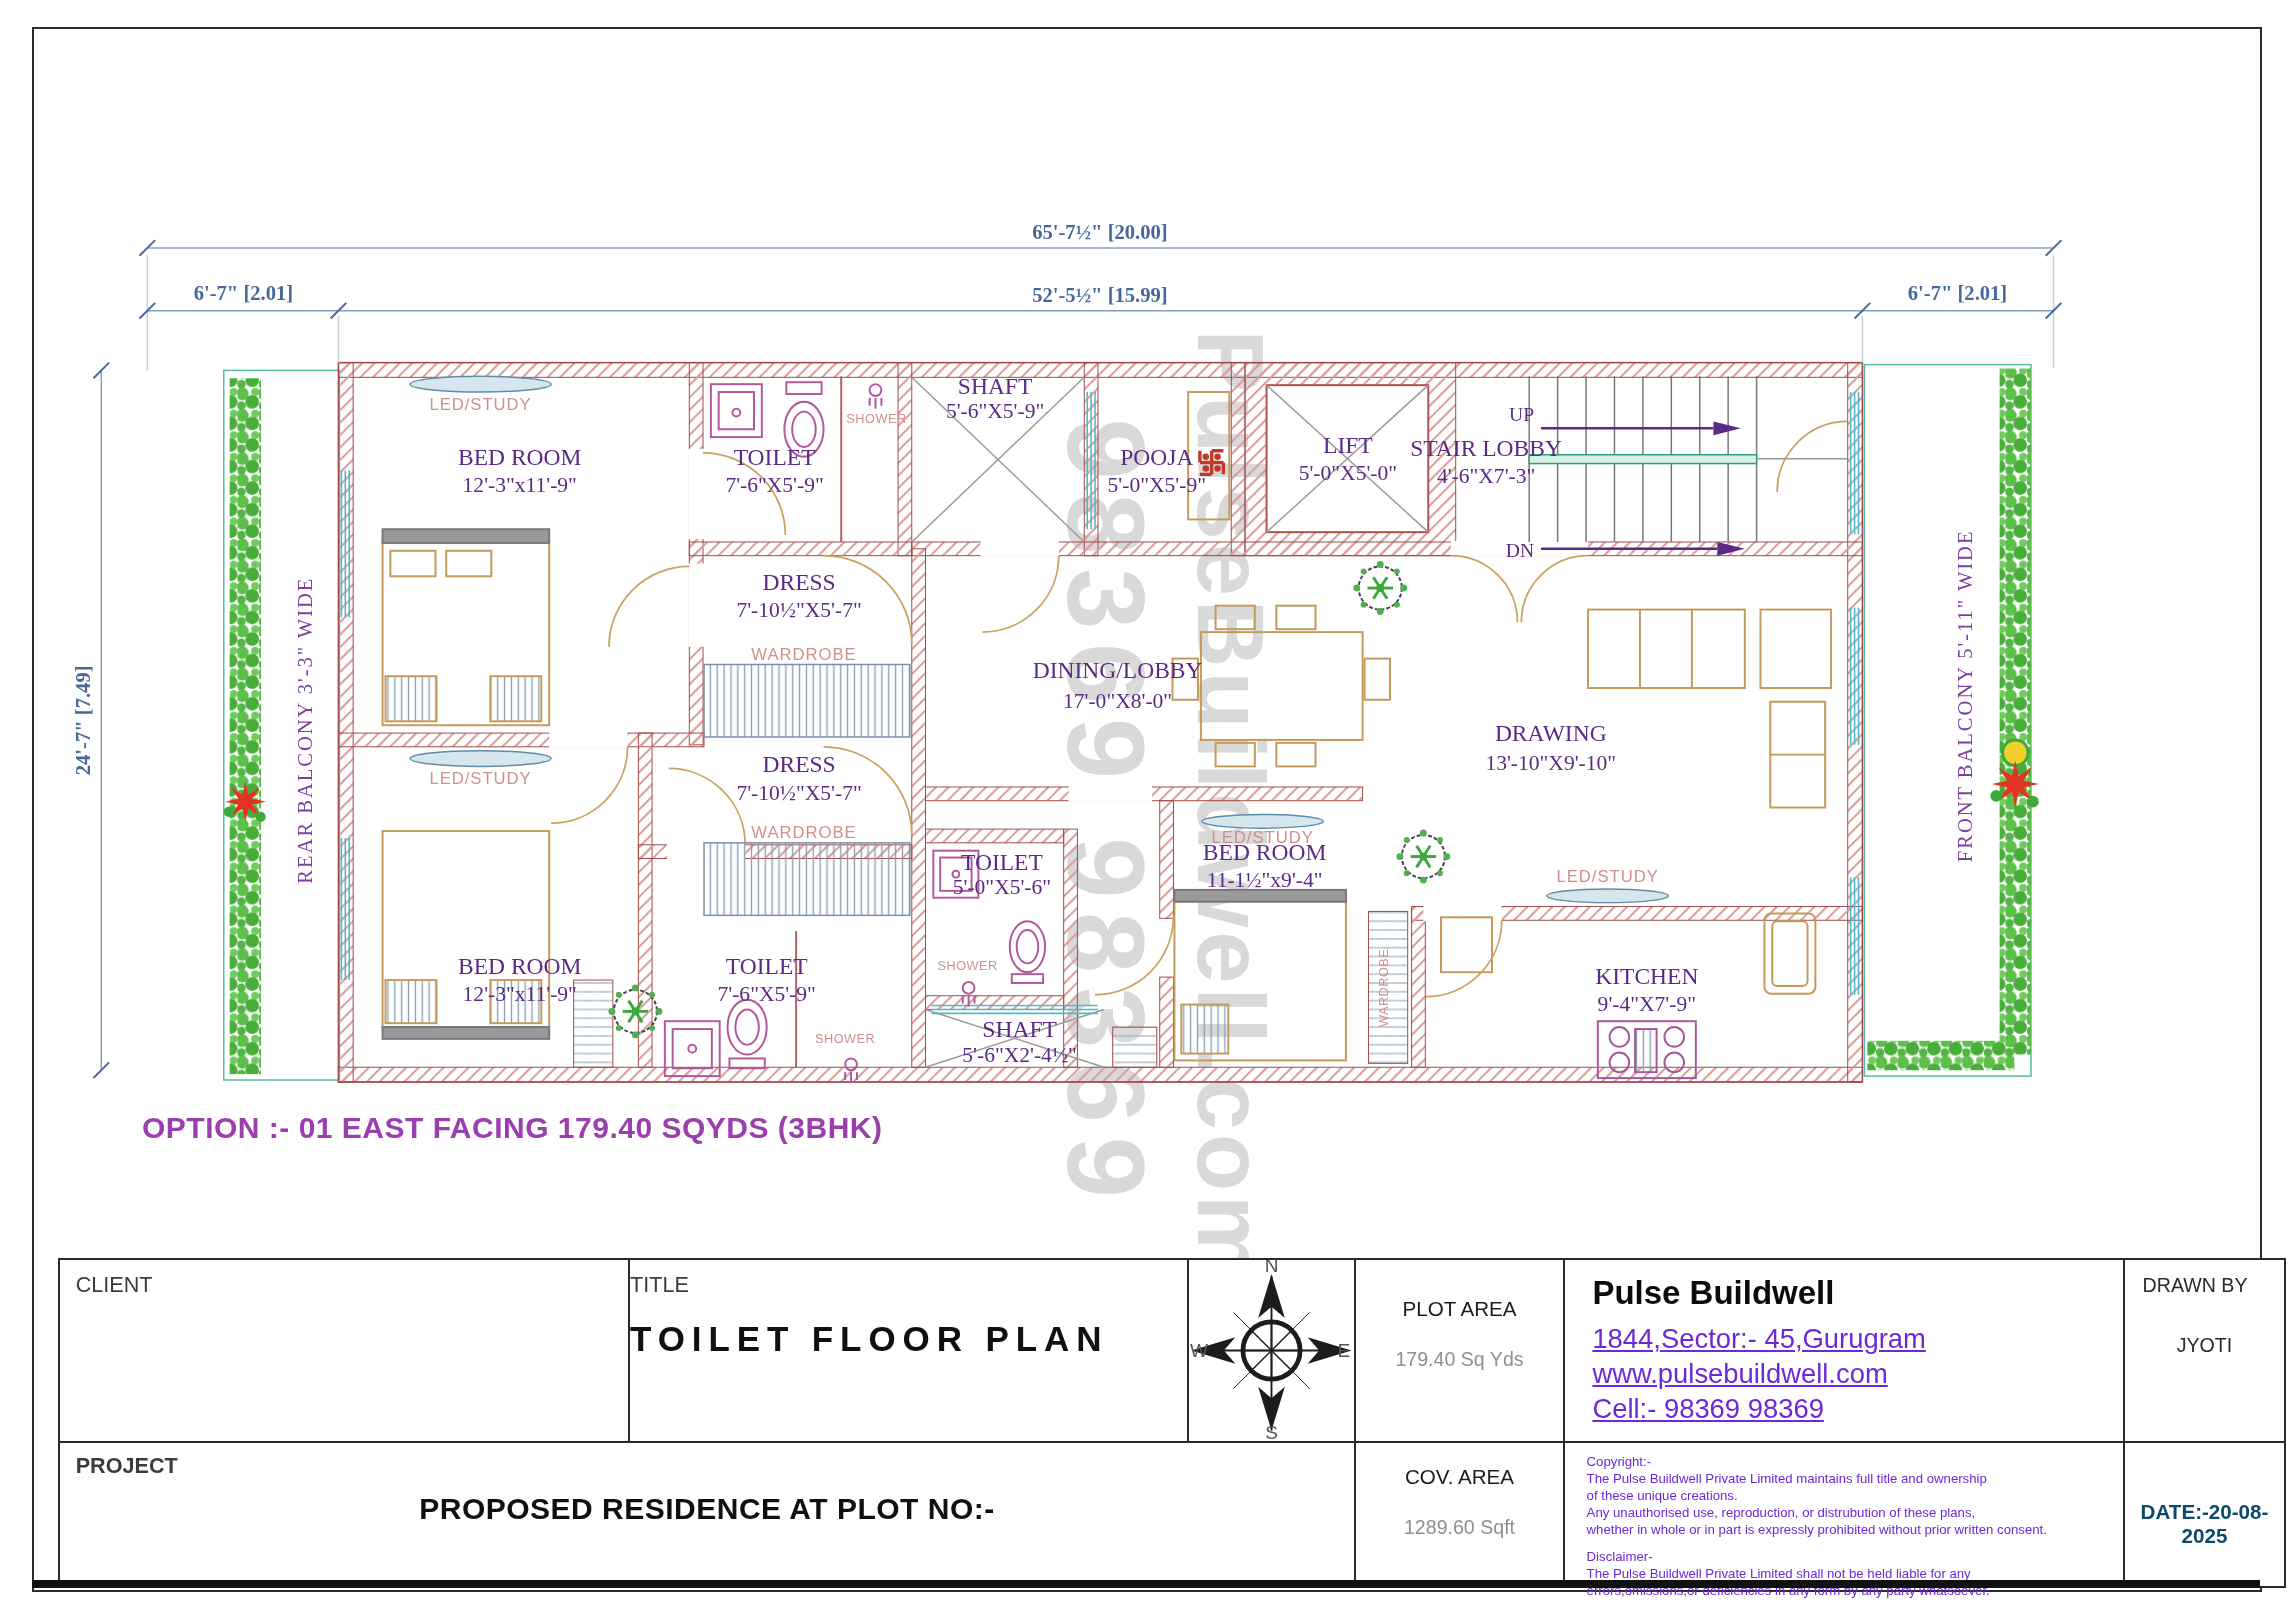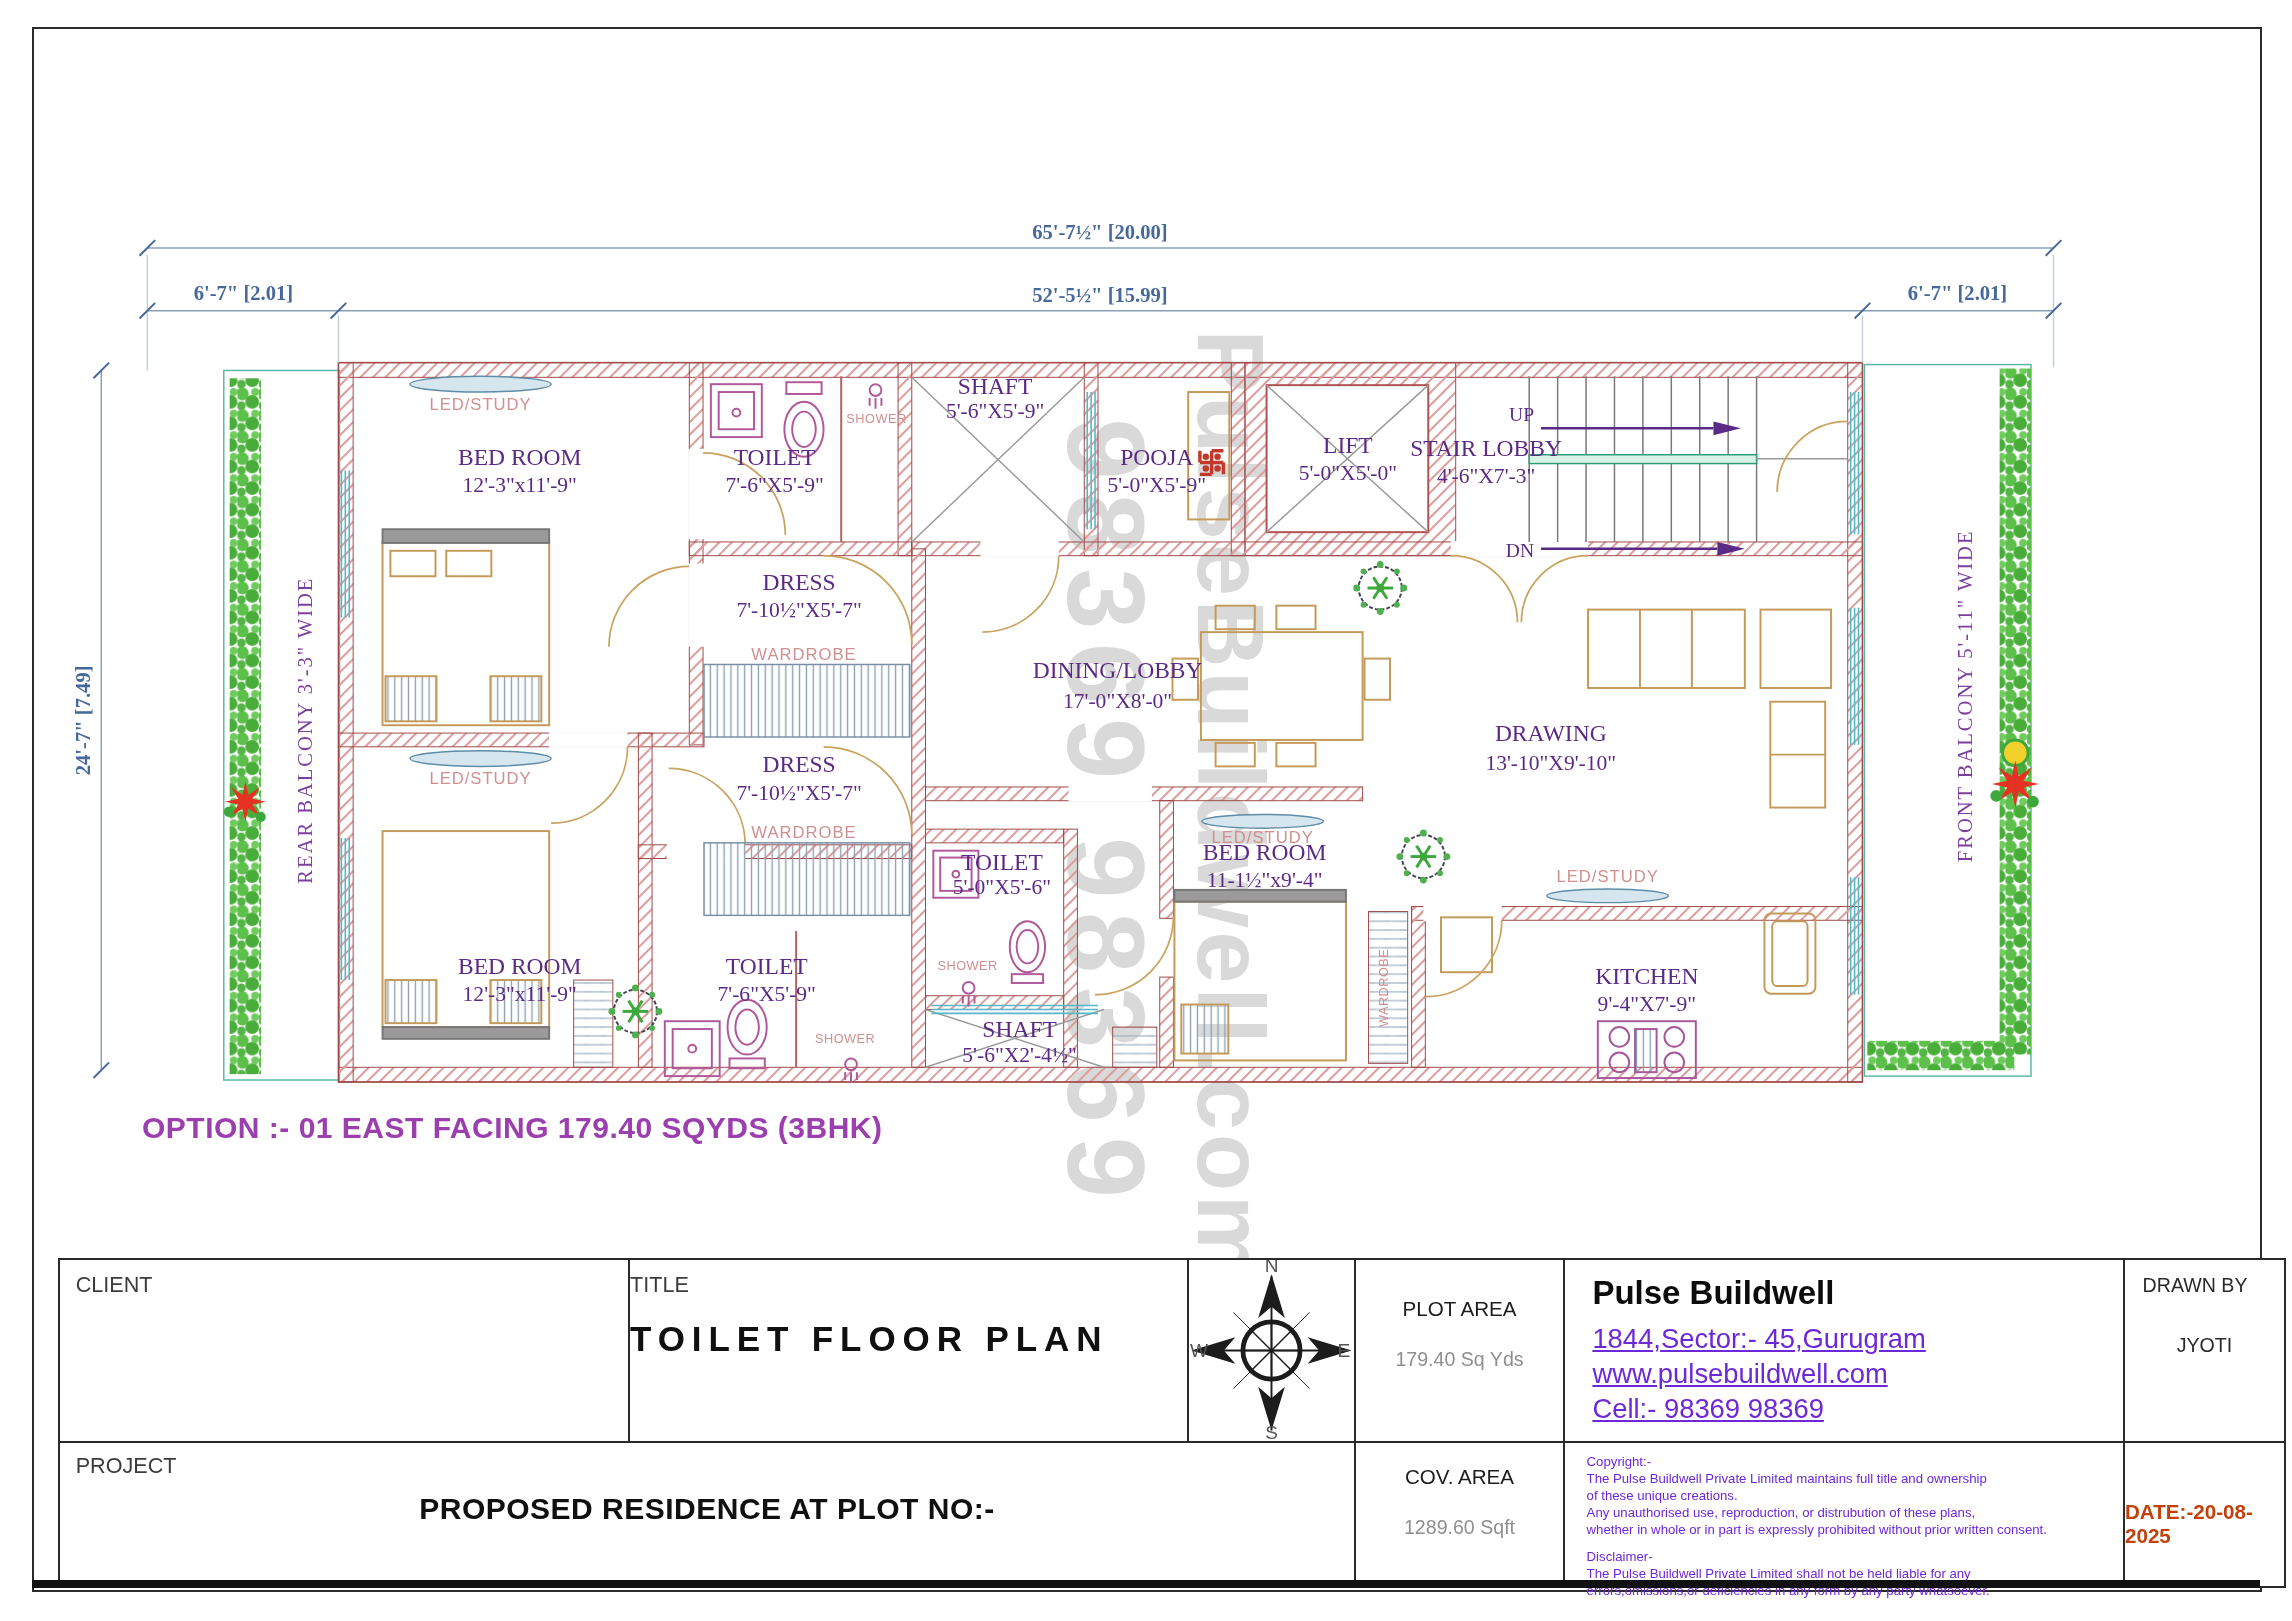--- a/index.html
+++ b/index.html
@@ -30,21 +30,21 @@
   .cell{position:absolute;box-sizing:border-box;border:2px solid #2a2a2a;background:#fff;}
   .tb-label{font:400 21.6px "Liberation Sans",sans-serif;color:#3c3c3c;}
   .big-title{font:700 35px "Liberation Sans",sans-serif;letter-spacing:6.9px;color:#101010;margin-top:21.6px;}
   .proj-title{font:700 30px "Liberation Sans",sans-serif;letter-spacing:0.5px;color:#101010;text-align:center;margin-top:13.7px;}
   .area-label{font:400 20.6px "Liberation Sans",sans-serif;color:#1d1d1d;text-align:center;margin-top:37px;}
   .area-value{font:400 19.6px "Liberation Sans",sans-serif;color:#8f8f8f;text-align:center;margin-top:27.4px;}
   .company{font:700 33px "Liberation Sans",sans-serif;color:#0c0c0c;margin:13.7px 0 9.8px 27.4px;}
   .addr{font:400 27.4px "Liberation Sans",sans-serif;color:#6d28d9;margin-left:27.4px;line-height:35px;text-decoration:underline;}
   .drawn-label{font:400 19.6px "Liberation Sans",sans-serif;color:#2a2a2a;margin:13.7px 0 0 17.6px;}
   .drawn-value{font:400 19.6px "Liberation Sans",sans-serif;color:#2a2a2a;text-align:center;margin-top:37px;}
-  .date-value{font:700 20.6px "Liberation Sans",sans-serif;color:#c2410c;margin-top:57px;}
+  .date-value{font:700 20.6px "Liberation Sans",sans-serif;color:#0c4a6e;text-align:center;margin-top:57px;}
   .cr{font:400 13.2px "Liberation Sans",sans-serif;color:#6d28d9;line-height:17px;margin-left:21.6px;}
   .cr.gap{margin-top:9.8px;}
   .copyright-box{padding-top:9.8px;}
   .bottom-band{position:absolute;left:32px;top:1580px;width:2228px;height:7.8px;background:#111;z-index:5;}
 </style>
 </head>
 <body>
 
 <div class="sheet">
   <div class="frame"></div>
@@ -415,21 +415,21 @@
       <div class="addr">1844,Sector:- 45,Gurugram</div>
       <div class="addr">www.pulsebuildwell.com</div>
       <div class="addr">Cell:- 98369 98369</div>
     </div>
     <div class="cell" style="left:2065px;top:0;width:163px;height:185px;">
       <div class="drawn-label">DRAWN BY</div>
       <div class="drawn-value">JYOTI</div>
     </div>
 
     <div class="cell" style="left:0;top:183px;width:1298px;height:147px;">
-      <div class="tb-label" style="margin:9.8px 0 0 15.7px;">PROJECT</div>
+      <div class="tb-label" style="margin:9.8px 0 0 15.7px;font-weight:bold;">PROJECT</div>
       <div class="proj-title">PROPOSED RESIDENCE AT PLOT NO:-</div>
     </div>
     <div class="cell" style="left:1296px;top:183px;width:211px;height:147px;">
       <div class="area-label" style="margin-top:21.6px;">COV. AREA</div>
       <div class="area-value">1289.60 Sqft</div>
     </div>
     <div class="cell copyright-box" style="left:1505px;top:183px;width:563px;height:147px;">
       <div class="cr">Copyright:-</div>
       <div class="cr">The Pulse Buildwell Private Limited maintains full title and ownership</div>
       <div class="cr"> of these unique creations.</div>

